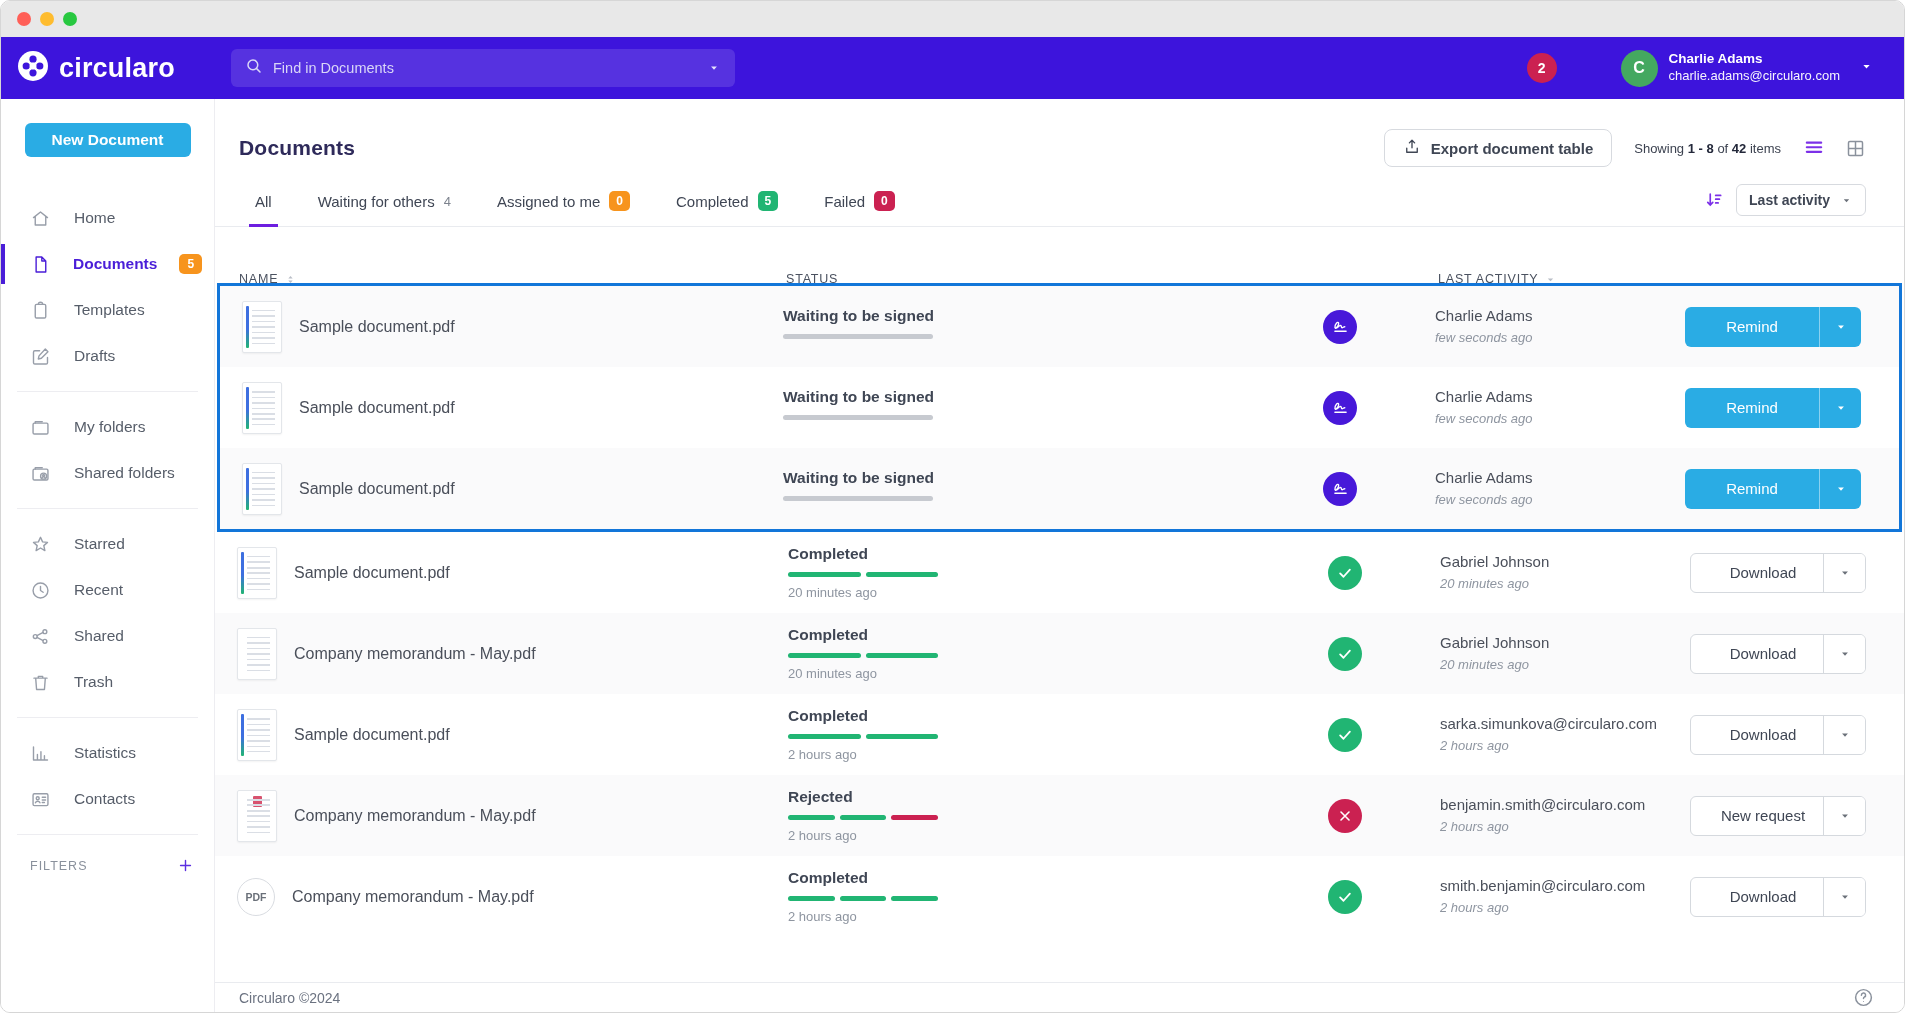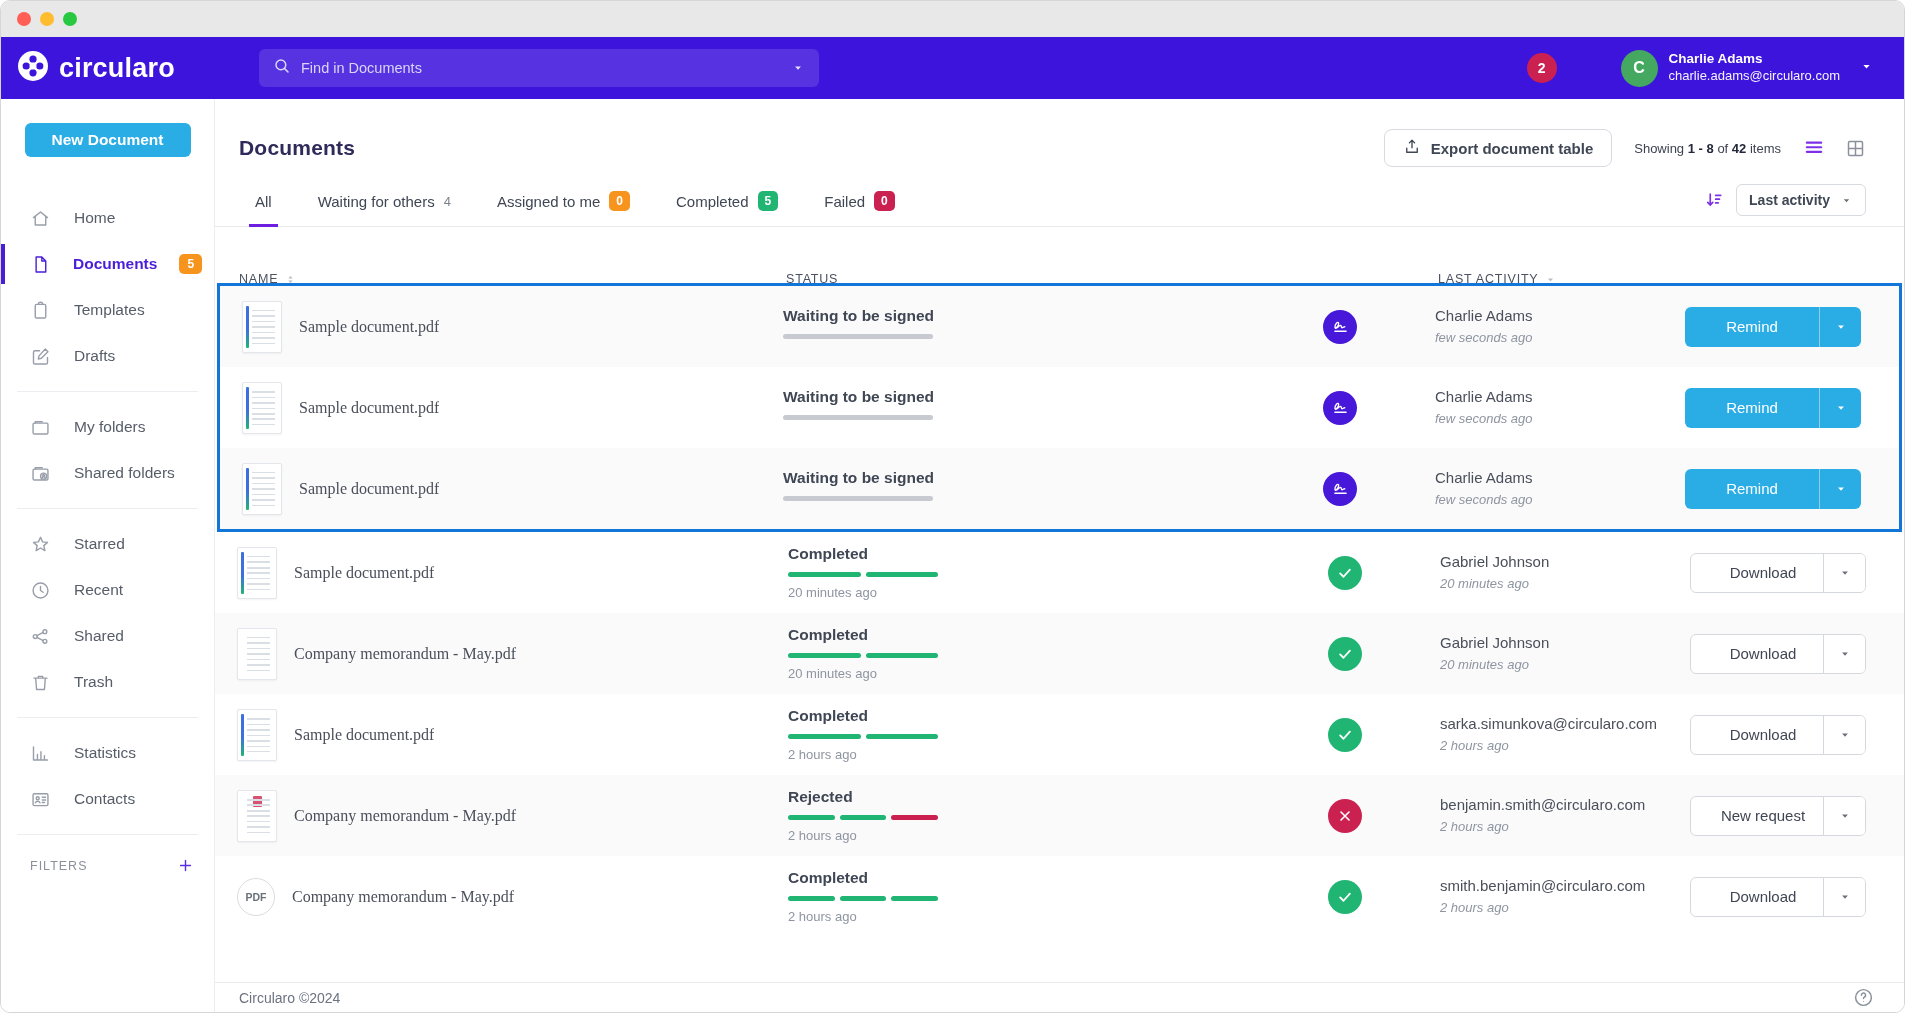--- a/index.html
+++ b/index.html
@@ -11,21 +11,21 @@
   
   .titlebar { height:36px; background:#e8e8e8; display:flex; align-items:center; padding-left:16px; flex:0 0 auto; }
   .traffic { display:flex; gap:9px; }
   .dot { width:14px; height:14px; border-radius:50%; }
   .dot.red{ background:#ff5f57; } .dot.yellow{ background:#febc2e; } .dot.green{ background:#28c840; }
 
   
   .app-header { height:62px; background:#3d14dc; display:flex; align-items:center; flex:0 0 auto; }
   .brand { width:214px; flex:0 0 auto; display:flex; align-items:center; padding-left:16px; gap:10px; }
   .brand-name { color:#fff; font-size:27px; font-weight:bold; letter-spacing:.2px; }
-  .searchbar { width:560px; height:38px; margin-left:44px; background:rgba(255,255,255,.13);
+  .searchbar { width:504px; height:38px; margin-left:16px; background:rgba(255,255,255,.13);
                border-radius:6px; display:flex; align-items:center; padding:0 14px; gap:10px; }
   .searchbar input { flex:1; background:transparent; border:none; outline:none; color:#fff; font-size:14.5px;
                      font-family:"Liberation Sans", sans-serif; }
   .searchbar input::placeholder { color:#d9d6f7; }
   .searchbar .caret svg { display:block; }
   .header-spacer { flex:1; }
   .notif-badge { width:30px; height:30px; border-radius:50%; background:#cb2151; color:#fff;
                  display:flex; align-items:center; justify-content:center; font-size:14px; font-weight:bold; margin-right:64px; cursor:default; }
   .user-chip { display:flex; align-items:center; gap:11px; margin-right:30px; }
   .avatar { width:37px; height:37px; border-radius:50%; background:#44a860; color:#fff; display:flex;
@@ -100,21 +100,21 @@
   .thumb { width:40px; height:52px; background:#fff; border:1px solid #e3e6ea; border-radius:2px;
            position:relative; box-shadow:0 1px 2px rgba(0,0,0,.05); flex:0 0 auto; }
   .thumb.doc::after { content:""; position:absolute; left:9px; right:6px; top:8px; height:34px;
            background:repeating-linear-gradient(#dadee5 0 1.5px, transparent 1.5px 5.5px); }
   .thumb.doc-blue::before { content:""; position:absolute; left:3px; top:4px; bottom:4px; width:3px;
            background:linear-gradient(#3d6fe0 55%, #21b573); border-radius:1px; }
   .thumb.doc-red::before { content:""; position:absolute; left:15px; top:5px; width:9px; height:11px;
            background:#d8536f; border-radius:1px; }
   .thumb.pdf-circle { width:38px; height:38px; border-radius:50%; border:1px solid #d9dce1; display:flex;
            align-items:center; justify-content:center; font-size:10.5px; font-weight:bold; color:#6a7079; box-shadow:none; }
-  .doc-name { font-size:16px; color:#4a4f5a; white-space:nowrap; overflow:hidden; text-overflow:ellipsis;font-family:Liberation Serif, serif; }
+  .doc-name { font-size:16px; color:#4a4f5a; white-space:nowrap; overflow:hidden; text-overflow:ellipsis; }
   .status-cell { padding-right:40px; }
   .status-title { font-size:15.5px; font-weight:bold; color:#3f4654; margin-bottom:9px; }
   .status-bar { width:150px; display:flex; gap:5px; }
   .seg { height:5px; flex:1; border-radius:3px; }
   .seg.gray { background:#c7cad0; } .seg.green { background:#21b573; } .seg.red { background:#cb2151; }
   .status-time { font-size:13px; color:#8e95a0; margin-top:8px; }
   .status-time.hidden { visibility:hidden; }
   .icon-cell { display:flex; }
   .status-icon { width:34px; height:34px; border-radius:50%; color:#fff; display:flex; align-items:center;
                  justify-content:center; }

